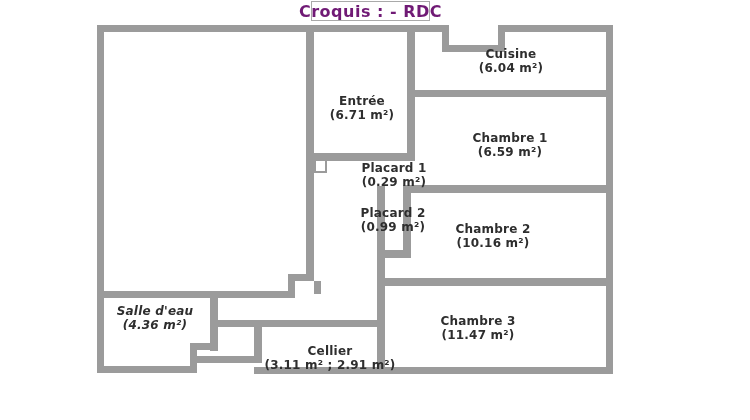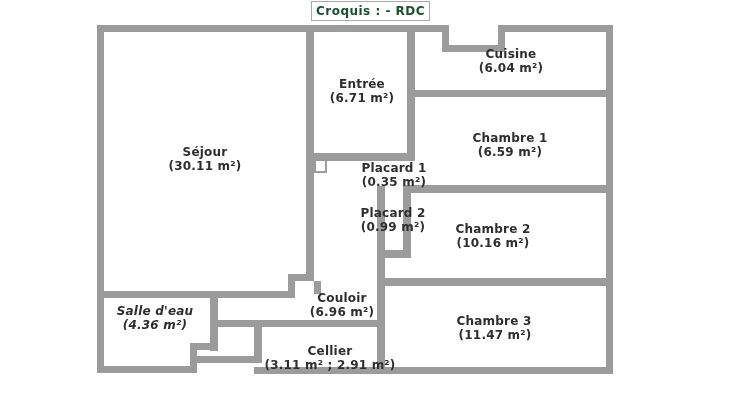--- a/index.html
+++ b/index.html
@@ -3,21 +3,21 @@
 <meta charset="utf-8">
 <style>
   html,body{margin:0;padding:0;background:#fff;}
   body{width:750px;height:420px;overflow:hidden;
        font-family:"DejaVu Sans","Liberation Sans",sans-serif;}
   #stage{position:relative;width:750px;height:420px;background:#fff;}
   #title-box{
     position:absolute;left:311px;top:1px;width:117px;height:18px;
     border:1px solid #a9a9a9;background:#fff;
     display:flex;align-items:center;justify-content:center;
-    font-size:12px;font-weight:bold;color:#14532d;letter-spacing:.5px;
+    font-size:16px;font-weight:bold;color:#701a75;letter-spacing:.5px;
     white-space:nowrap;z-index:5;
   }
   #floor-plan{position:absolute;left:0;top:0;width:750px;height:420px;}
   .wall{position:absolute;background:var(--wall,#9b9b9b);}
   .door-marker{position:absolute;background:#fff;border:2px solid var(--wall,#9b9b9b);box-sizing:border-box;}
   .room-label{
     position:absolute;transform:translate(-50%,-50%);
     text-align:center;color:#2e2e2e;font-weight:bold;
     font-size:12px;line-height:13.5px;white-space:nowrap;z-index:4;
     letter-spacing:.2px;
@@ -54,25 +54,23 @@
       <div class="wall" style="left: 377px; top: 278px; width: 236px; height: 8px;"></div>
       <div class="wall" style="left: 210px; top: 291px; width: 8px; height: 60px;"></div>
       <div class="wall" style="left: 190px; top: 343px; width: 28px; height: 7px;"></div>
       <div class="wall" style="left: 190px; top: 343px; width: 7px; height: 30px;"></div>
       <div class="wall" style="left: 97px; top: 366px; width: 100px; height: 7px;"></div>
       <div class="wall" style="left: 210px; top: 320px; width: 175px; height: 7px;"></div>
       <div class="wall" style="left: 254px; top: 320px; width: 8px; height: 43px;"></div>
       <div class="wall" style="left: 190px; top: 356px; width: 72px; height: 7px;"></div>
       <div class="wall" style="left: 254px; top: 367px; width: 359px; height: 7px;"></div>
       <div class="door-marker" style="left: 314px; top: 159px; width: 13px; height: 14px;"></div>
-      <div class="room-label" style="left: 205px; top: 159px;"><span>Séjour</span><span class="room-area">(30.11 m²)</span></div>
-      <div class="room-label" style="left: 362px; top: 91px;"><span>Entrée</span><span class="room-area">(6.71 m²)</span></div>
+      <div class="room-label" style="left: 362px; top: 108px;"><span>Entrée</span><span class="room-area">(6.71 m²)</span></div>
       <div class="room-label" style="left: 511px; top: 61px;"><span>Cuisine</span><span class="room-area">(6.04 m²)</span></div>
       <div class="room-label" style="left: 510px; top: 145px;"><span>Chambre 1</span><span class="room-area">(6.59 m²)</span></div>
-      <div class="room-label" style="left: 394px; top: 175px;"><span>Placard 1</span><span class="room-area">(0.35 m²)</span></div>
+      <div class="room-label" style="left: 394px; top: 175px;"><span>Placard 1</span><span class="room-area">(0.29 m²)</span></div>
       <div class="room-label" style="left: 393px; top: 220px;"><span>Placard 2</span><span class="room-area">(0.99 m²)</span></div>
       <div class="room-label" style="left: 493px; top: 236px;"><span>Chambre 2</span><span class="room-area">(10.16 m²)</span></div>
-      <div class="room-label" style="left: 342px; top: 305px;"><span>Couloir</span><span class="room-area">(6.96 m²)</span></div>
       <div class="room-label" style="left: 155px; top: 318px; font-style: italic;"><span>Salle d'eau</span><span class="room-area">(4.36 m²)</span></div>
       <div class="room-label" style="left: 330px; top: 358px;"><span>Cellier</span><span class="room-area">(3.11 m² ; 2.91 m²)</span></div>
-      <div class="room-label" style="left: 494px; top: 328px; text-align: right;"><span>Chambre 3</span><span class="room-area">(11.47 m²)</span></div>
+      <div class="room-label" style="left: 478px; top: 328px;"><span>Chambre 3</span><span class="room-area">(11.47 m²)</span></div>
     </div>
 </div>
 
 </body></html>

